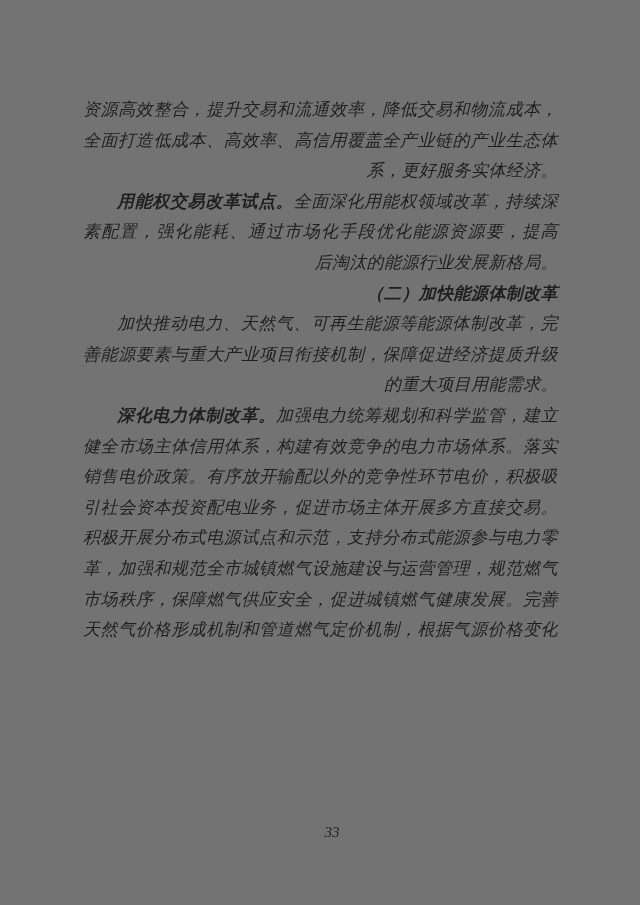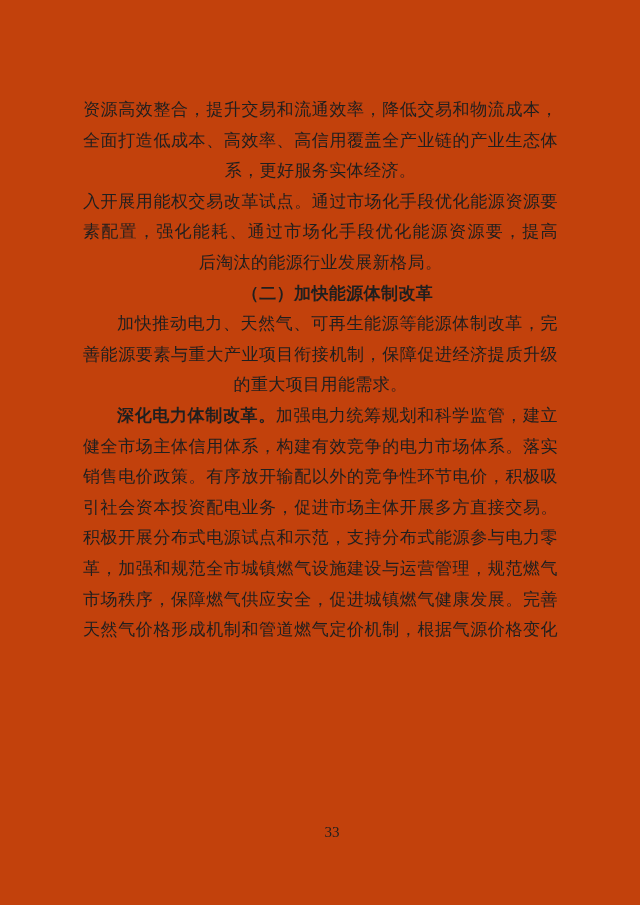--- a/index.html
+++ b/index.html
@@ -19,21 +19,21 @@
     left: 83px;
     top: 95px;
     width: 475px;
     font-size: 17px;
     letter-spacing: 0.4px;
   }
   .line {
     height: 30.6px;
     line-height: 30.6px;
     white-space: nowrap;
-    text-align: center;
+    text-align: right;
   }
   .line.justify {
     white-space: normal;
     text-align: justify;
     text-align-last: justify;
   }
   .line.indent {
     text-indent: 2em;
   }
   .bold {
@@ -45,26 +45,26 @@
     left: 12px;
     width: 100%;
     text-align: center;
     font-size: 15px;
     line-height: 20px;
   }
 </style>
 </head>
 <body>
 
-<div class="page" style="background: #c2410c; color: rgb(31, 31, 31);">
+<div class="page" style="background: #737373; color: rgb(31, 31, 31); font-style: italic;">
   <div class="text-block">
       <div class="line justify"><span class="regular">资源高效整合，提升交易和流通效率，降低交易和物流成本，</span></div>
       <div class="line justify"><span class="regular">全面打造低成本、高效率、高信用覆盖全产业链的产业生态体</span></div>
       <div class="line"><span class="regular">系，更好服务实体经济。</span></div>
-      <div class="line justify"><span class="regular">入开展用能权交易改革试点。通过市场化手段优化能源资源要</span></div>
+      <div class="line indent justify"><span class="bold">用能权交易改革试点。</span><span class="regular">全面深化用能权领域改革，持续深</span></div>
       <div class="line justify"><span class="regular">素配置，强化能耗、通过市场化手段优化能源资源要，提高</span></div>
       <div class="line"><span class="regular">后淘汰的能源行业发展新格局。</span></div>
       <div class="line indent"><span class="bold">（二）加快能源体制改革</span></div>
       <div class="line indent justify"><span class="regular">加快推动电力、天然气、可再生能源等能源体制改革，完</span></div>
       <div class="line justify"><span class="regular">善能源要素与重大产业项目衔接机制，保障促进经济提质升级</span></div>
       <div class="line"><span class="regular">的重大项目用能需求。</span></div>
       <div class="line indent justify"><span class="bold">深化电力体制改革。</span><span class="regular">加强电力统筹规划和科学监管，建立</span></div>
       <div class="line justify"><span class="regular">健全市场主体信用体系，构建有效竞争的电力市场体系。落实</span></div>
       <div class="line justify"><span class="regular">销售电价政策。有序放开输配以外的竞争性环节电价，积极吸</span></div>
       <div class="line justify"><span class="regular">引社会资本投资配电业务，促进市场主体开展多方直接交易。</span></div>

